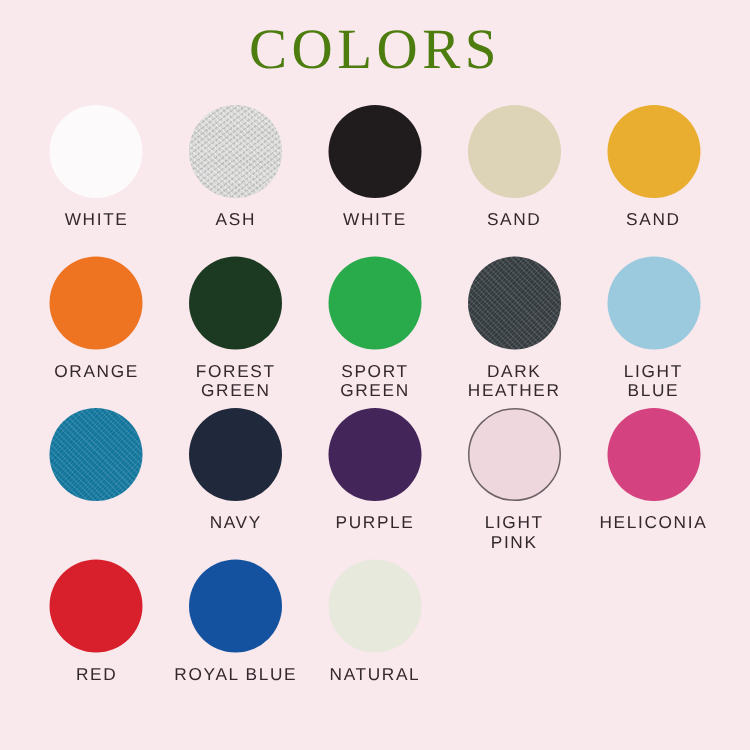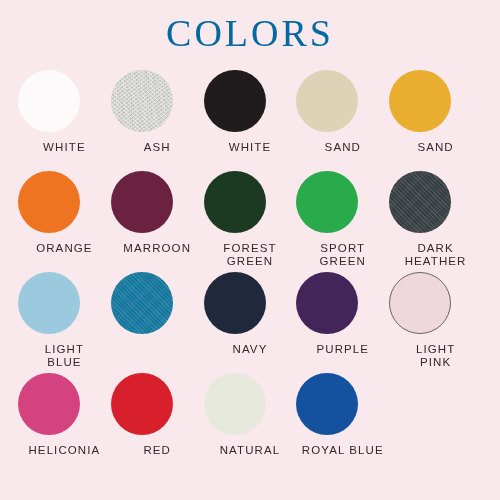--- a/index.html
+++ b/index.html
@@ -21,40 +21,41 @@
     height: 500px;
     background: #f9e8ec;
   }
 
   
   .title {
     text-align: center;
     font-family: "Liberation Serif", serif;
     font-size: 38px;
     letter-spacing: 3px;
-    color: #0369a1;
+    color: #4d7c0f;
     padding-top: 12px;
     margin: 0;
     font-weight: 400;
     line-height: 1.15;
   }
 
   
   .grid {
     margin-top: 14px;
     padding: 0 18px;
     display: grid;
     grid-template-columns: repeat(5, 1fr);
     grid-auto-rows: 101px;
     row-gap: 0px;
     column-gap: 0px;
   }
   .cell {
     display: flex;
     flex-direction: column;
+    align-items: center;
     justify-content: flex-start;
   }
   .swatch {
     width: 62px;
     height: 62px;
     border-radius: 50%;
     position: relative;
     flex: 0 0 auto;
   }
   
@@ -120,24 +121,20 @@
       </div>
       <div class="cell">
         <div class="swatch" style="background: rgb(233, 173, 47);"></div>
         <div class="label">SAND</div>
       </div>
       <div class="cell">
         <div class="swatch" style="background: rgb(238, 116, 33);"></div>
         <div class="label">ORANGE</div>
       </div>
       <div class="cell">
-        <div class="swatch" style="background: rgb(107, 34, 64);"></div>
-        <div class="label">MARROON</div>
-      </div>
-      <div class="cell">
         <div class="swatch" style="background: rgb(28, 58, 34);"></div>
         <div class="label">FOREST
 GREEN</div>
       </div>
       <div class="cell">
         <div class="swatch" style="background: rgb(42, 171, 75);"></div>
         <div class="label">SPORT
 GREEN</div>
       </div>
       <div class="cell">
@@ -168,22 +165,22 @@
       </div>
       <div class="cell">
         <div class="swatch" style="background: rgb(212, 66, 127);"></div>
         <div class="label">HELICONIA</div>
       </div>
       <div class="cell">
         <div class="swatch" style="background: rgb(216, 31, 44);"></div>
         <div class="label">RED</div>
       </div>
       <div class="cell">
+        <div class="swatch" style="background: rgb(20, 82, 159);"></div>
+        <div class="label">ROYAL BLUE</div>
+      </div>
+      <div class="cell">
         <div class="swatch" style="background: rgb(232, 233, 221);"></div>
         <div class="label">NATURAL</div>
-      </div>
-      <div class="cell">
-        <div class="swatch" style="background: rgb(20, 82, 159);"></div>
-        <div class="label">ROYAL BLUE</div>
       </div>
     </div>
 
 </div>
 
 </body></html>

